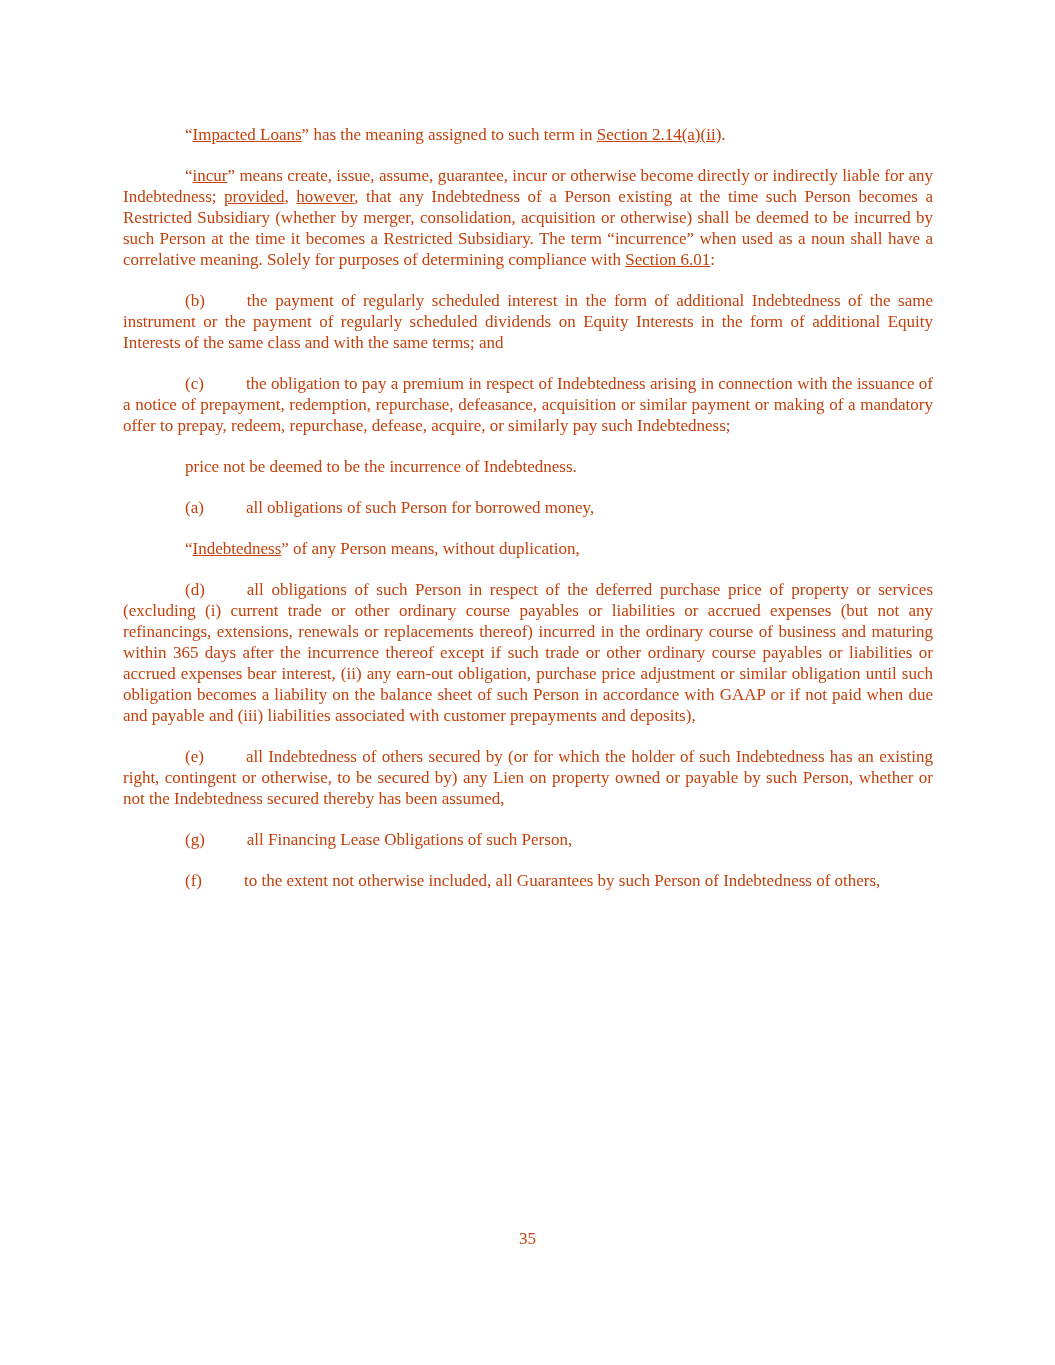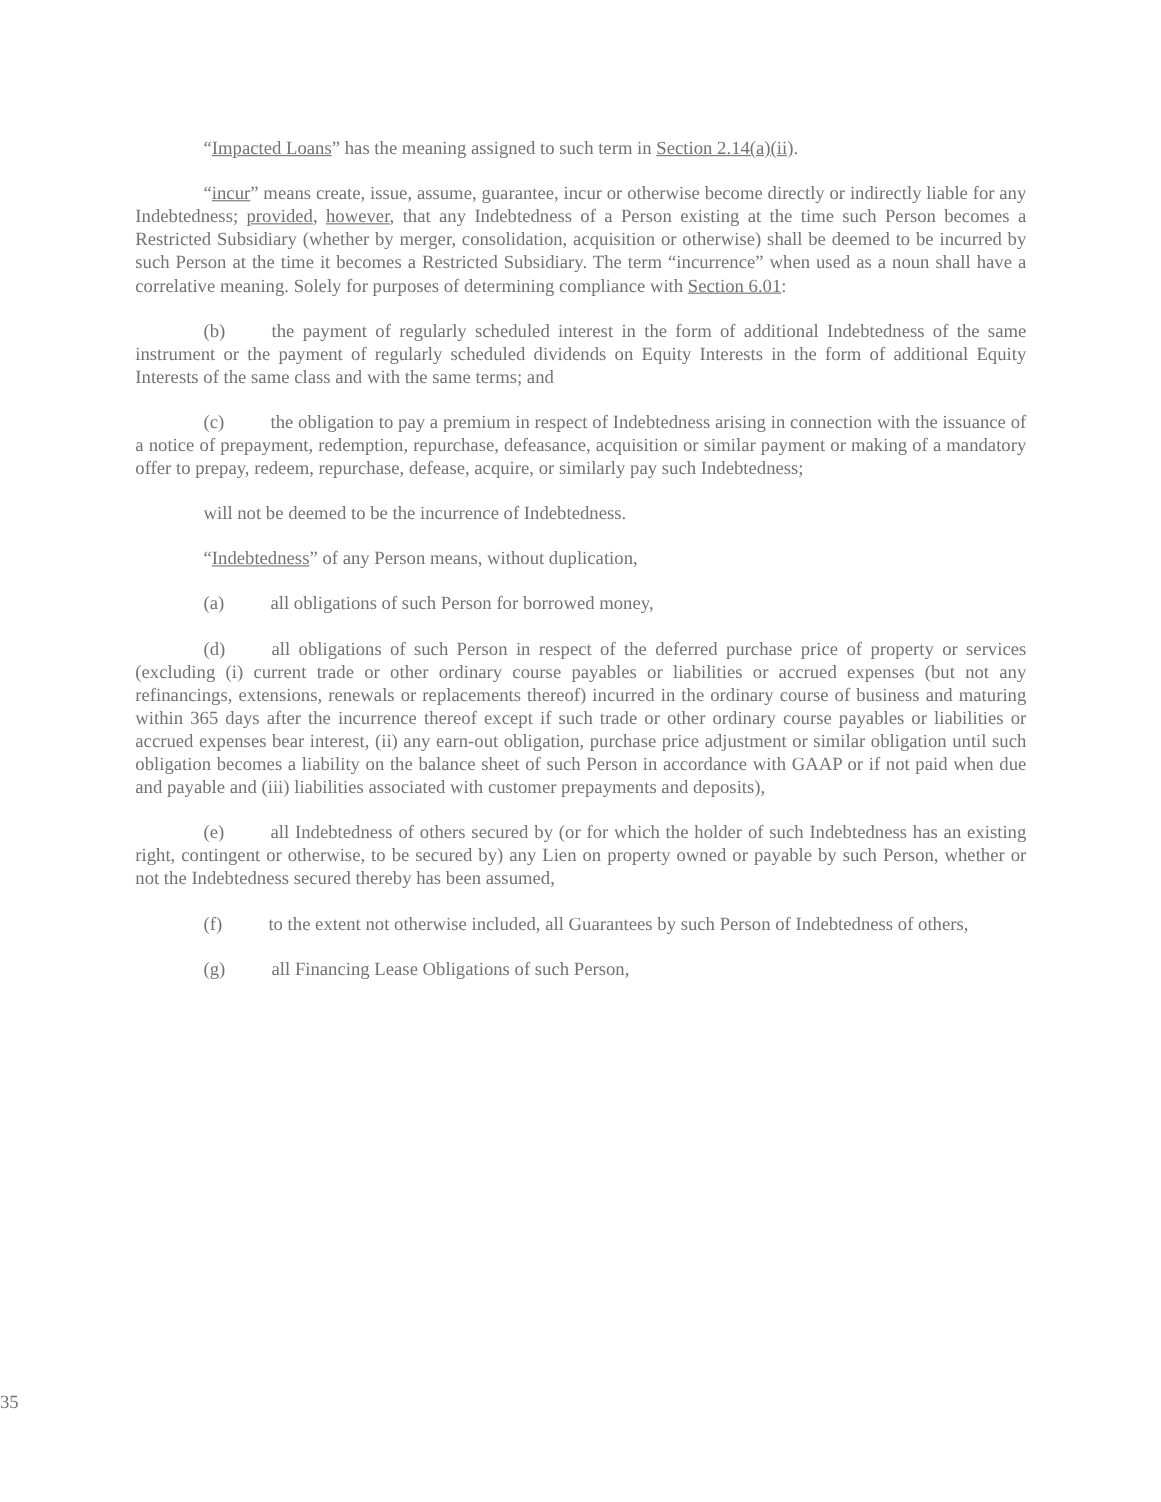--- a/index.html
+++ b/index.html
@@ -5,21 +5,21 @@
   html, body {
     margin: 0;
     padding: 0;
     background: #ffffff;
   }
   .page {
     position: relative;
     width: 1055px;
     height: 1365px;
     background: #ffffff;
-    color: #737373;
+    color: #c2410c;
     font-family: "Liberation Serif", serif;
     overflow: hidden;
   }
   .content {
     position: absolute;
     left: 123px;
     top: 124px;
     width: 810px;
   }
   p.para {
@@ -34,37 +34,36 @@
     width: 42px;
   }
   .ul {
     text-decoration: underline;
   }
   .page-number {
     position: absolute;
     top: 1228px;
     left: 0;
     width: 100%;
-    text-align: left;
+    text-align: center;
     font-size: 17px;
     line-height: 21px;
-    margin-top: 36px;
   }
 </style>
 </head>
 <body>
 
 <div class="page">
   <div class="content">
       <p class="para"><span>“</span><span class="ul">Impacted Loans</span><span>” has the meaning assigned to such term in </span><span class="ul">Section 2.14(a)(ii)</span><span>.</span></p>
       <p class="para"><span>“</span><span class="ul">incur</span><span>” means create, issue, assume, guarantee, incur or otherwise become directly or indirectly liable for any Indebtedness; </span><span class="ul">provided</span><span>, </span><span class="ul">however</span><span>, that any Indebtedness of a Person existing at the time such Person becomes a Restricted Subsidiary (whether by merger, consolidation, acquisition or otherwise) shall be deemed to be incurred by such Person at the time it becomes a Restricted Subsidiary.  The term “incurrence” when used as a noun shall have a correlative meaning.  Solely for purposes of determining compliance with </span><span class="ul">Section 6.01</span><span>:</span></p>
       <p class="para"><span>(b)</span><span class="ptab"></span><span>the payment of regularly scheduled interest in the form of additional Indebtedness of the same instrument or the payment of regularly scheduled dividends on Equity Interests in the form of additional Equity Interests of the same class and with the same terms; and</span></p>
       <p class="para"><span>(c)</span><span class="ptab"></span><span>the obligation to pay a premium in respect of Indebtedness arising in connection with the issuance of a notice of prepayment, redemption, repurchase, defeasance, acquisition or similar payment or making of a mandatory offer to prepay, redeem, repurchase, defease, acquire, or similarly pay such Indebtedness;</span></p>
-      <p class="para"><span>will not be deemed to be the incurrence of Indebtedness.</span></p>
+      <p class="para"><span>price not be deemed to be the incurrence of Indebtedness.</span></p>
+      <p class="para"><span>(a)</span><span class="ptab"></span><span>all obligations of such Person for borrowed money,</span></p>
       <p class="para"><span>“</span><span class="ul">Indebtedness</span><span>” of any Person means, without duplication,</span></p>
-      <p class="para"><span>(a)</span><span class="ptab"></span><span>all obligations of such Person for borrowed money,</span></p>
       <p class="para"><span>(d)</span><span class="ptab"></span><span>all obligations of such Person in respect of the deferred purchase price of property or services (excluding (i) current trade or other ordinary course payables or liabilities or accrued expenses (but not any refinancings, extensions, renewals or replacements thereof) incurred in the ordinary course of business and maturing within 365 days after the incurrence thereof except if such trade or other ordinary course payables or liabilities or accrued expenses bear interest, (ii) any earn-out obligation, purchase price adjustment or similar obligation until such obligation becomes a liability on the balance sheet of such Person in accordance with GAAP or if not paid when due and payable and (iii) liabilities associated with customer prepayments and deposits),</span></p>
       <p class="para"><span>(e)</span><span class="ptab"></span><span>all Indebtedness of others secured by (or for which the holder of such Indebtedness has an existing right, contingent or otherwise, to be secured by) any Lien on property owned or payable by such Person, whether or not the Indebtedness secured thereby has been assumed,</span></p>
+      <p class="para"><span>(g)</span><span class="ptab"></span><span>all Financing Lease Obligations of such Person,</span></p>
       <p class="para"><span>(f)</span><span class="ptab"></span><span>to the extent not otherwise included, all Guarantees by such Person of Indebtedness of others,</span></p>
-      <p class="para"><span>(g)</span><span class="ptab"></span><span>all Financing Lease Obligations of such Person,</span></p>
     </div>
   <div class="page-number">35</div>
 </div>
 
 </body></html>

